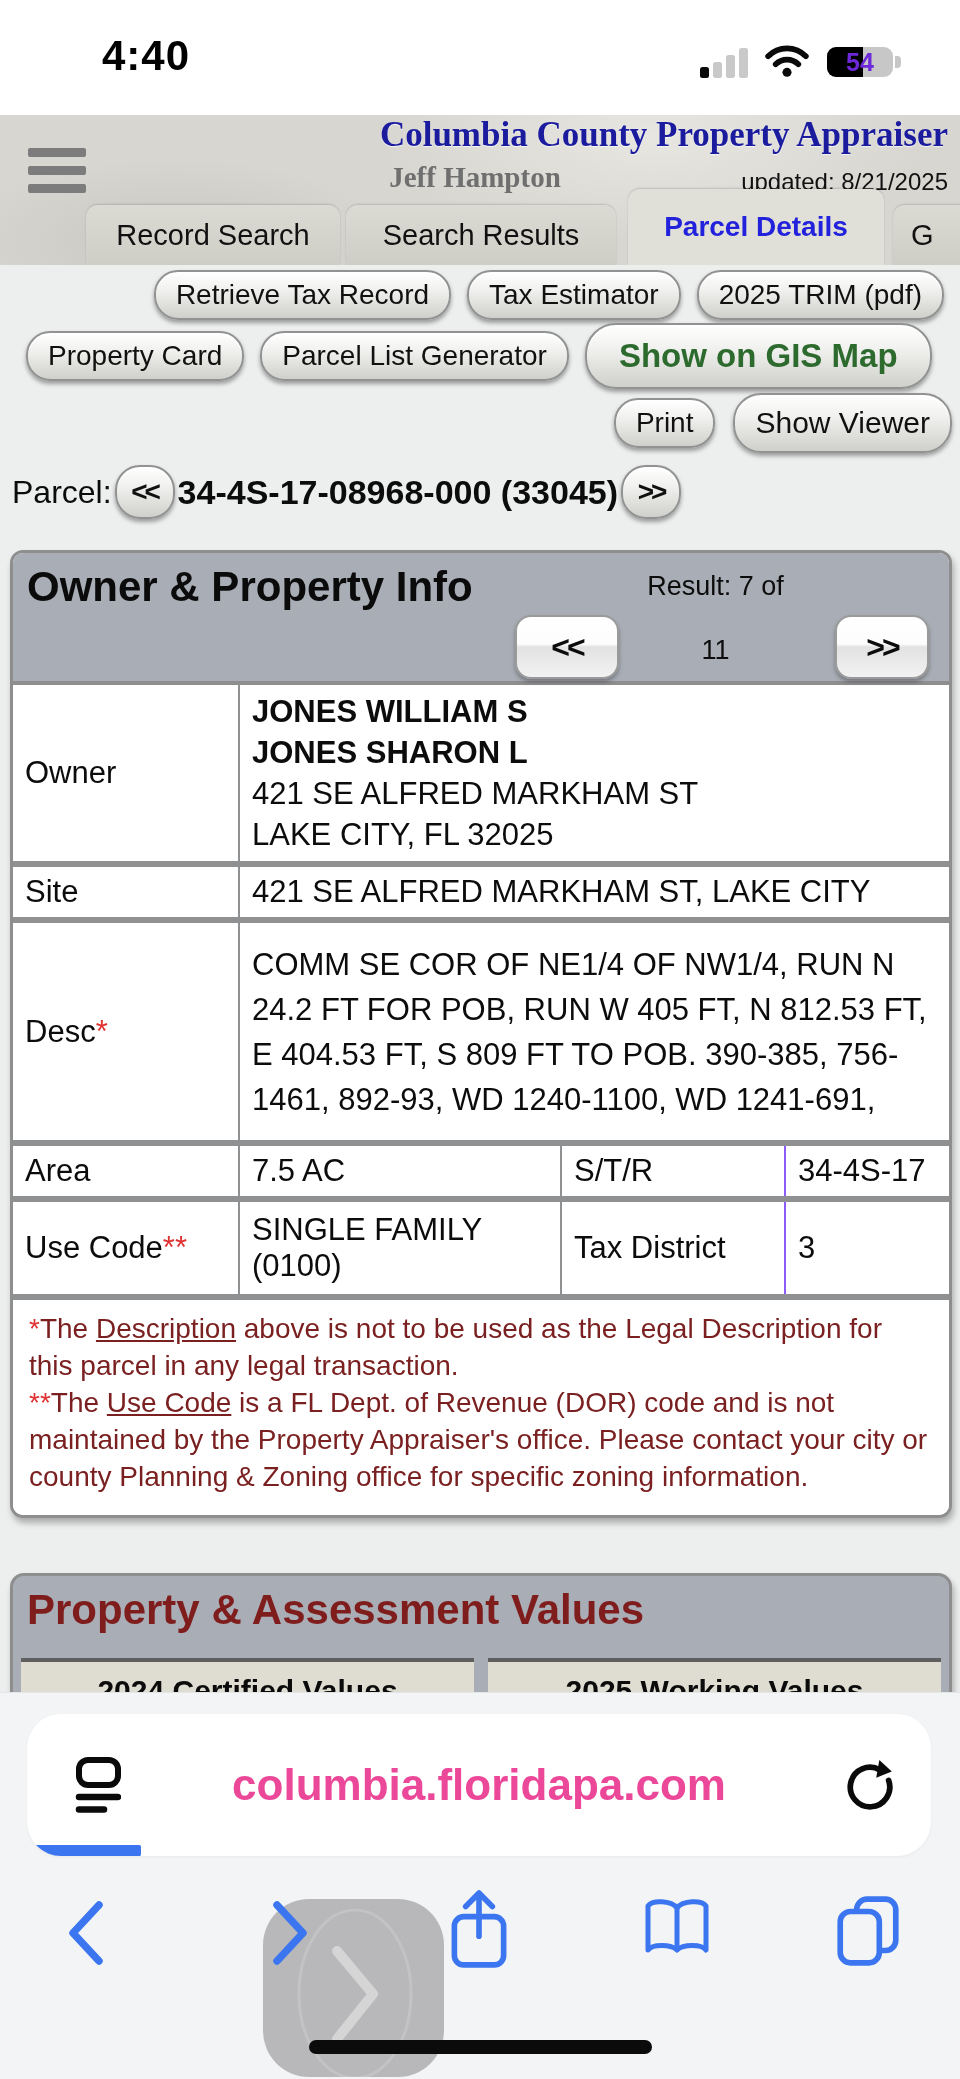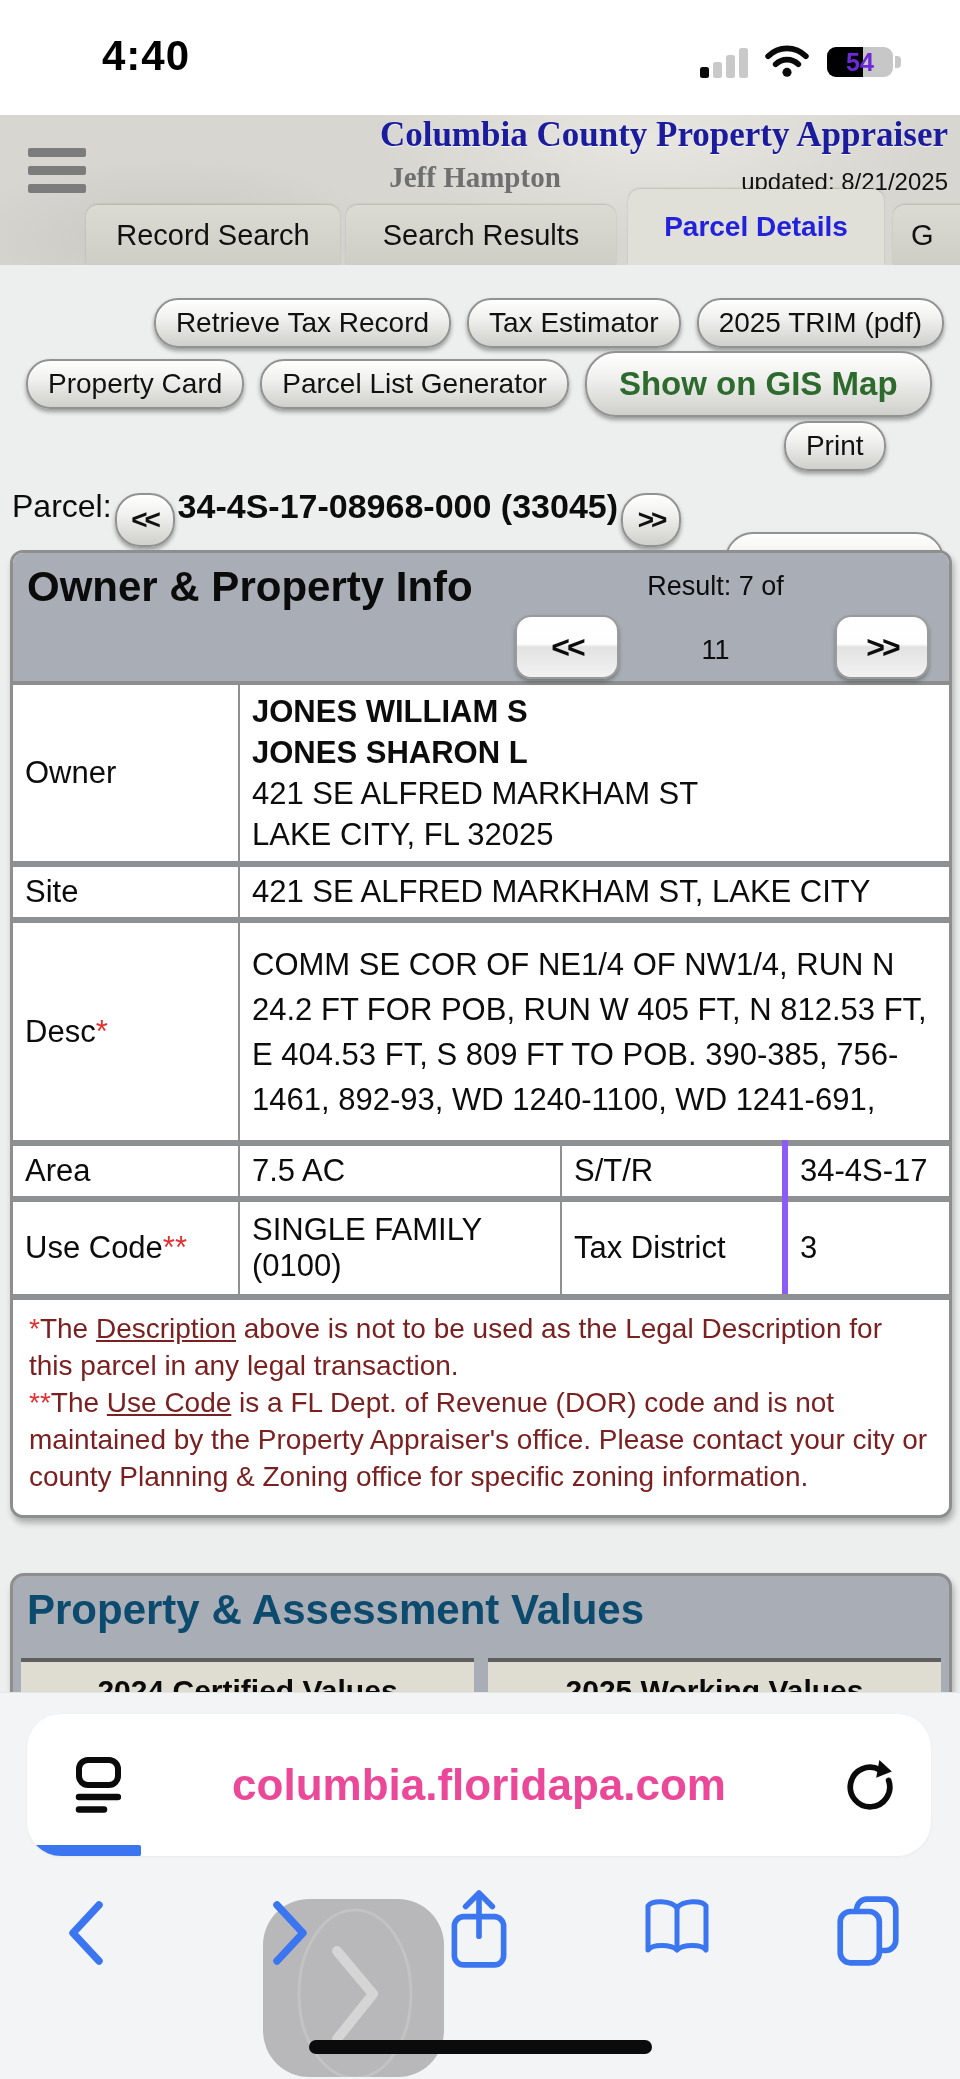--- a/index.html
+++ b/index.html
@@ -39,24 +39,24 @@
   .tab-details{left:628px;width:256px;height:76px;background:#e0dfd8;
     color:#2222dd;font-weight:bold;font-size:28px;}
   .tab-gis{left:893px;width:110px;justify-content:flex-start;padding-left:18px;}
 
   
   .content{position:absolute;top:265px;left:0;width:960px;height:1814px;background:#ecefee;z-index:1;}
 
   .btn{display:inline-flex;align-items:center;justify-content:center;white-space:nowrap;
     background:linear-gradient(180deg,#ffffff 0%,#f0f0ee 40%,#cfcfcb 100%);
     border:2px solid #929292;border-radius:24px;box-shadow:0 3px 4px rgba(0,0,0,.35), inset 0 2px 0 #fff;
-    font-size:28px;color:#111;height:46px;padding:0 20px;cursor:pointer;margin-top:28px;}
+    font-size:28px;color:#111;height:46px;padding:0 20px;cursor:pointer;}
   .btn-row1{position:absolute;top:5px;right:16px;display:flex;gap:16px;}
   .btn-row2{position:absolute;top:58px;left:26px;display:flex;gap:16px;align-items:center;}
-  .btn-row3{position:absolute;top:128px;right:16px;display:flex;gap:33px;align-items:center;flex-direction:column;}
+  .btn-row3{position:absolute;top:128px;right:8px;display:flex;gap:18px;align-items:center;}
   .btn-gis{height:62px;font-size:33px;font-weight:bold;color:#2d6a2e;border-radius:31px;padding:0 32px;}
   .btn-viewer{height:56px;font-size:30px;border-radius:28px;}
 
   .parcel-line{position:absolute;top:200px;left:12px;display:flex;align-items:center;gap:3px;font-size:32px;}
   .mini-btn{width:56px;height:50px;border-radius:25px;padding:0;font-weight:bold;font-size:28px;letter-spacing:-3px;}
   .parcel-number{font-weight:bold;font-size:34px;}
 
   .panel{position:absolute;left:10px;width:936px;background:#fff;border:3px solid #8e8e8e;
     border-radius:14px;overflow:hidden;box-shadow:2px 5px 6px rgba(0,0,0,.28);}
   .owner-panel{top:285px;border-radius:13px;}
@@ -70,36 +70,36 @@
     display:flex;align-items:center;justify-content:center;font-weight:bold;font-size:32px;letter-spacing:-3px;
     background:linear-gradient(180deg,#ffffff 0%,#fdfdfd 45%,#e2e2e2 50%,#f2f2f2 100%);
     border:2px solid #9a9a9a;box-shadow:0 3px 4px rgba(0,0,0,.3);cursor:pointer;}
   .nav-prev{left:502px;}
   .nav-next{right:20px;width:90px;}
 
   table.info{width:100%;border-collapse:collapse;table-layout:fixed;font-size:31px;color:#0c0c0c;}
   table.info td{padding:6px 12px;vertical-align:middle;background:#fff;}
   table.info tr + tr td{border-top:6px solid #8f9092;}
   td.lbl{background:#dfddd2;border-right:2px solid #8f9092;padding-left:14px;}
-  td.lbl2{background:#dfddd2;border-left:2px solid #8f9092;border-right:6px solid #8b5cf6;padding-left:14px;}
+  td.lbl2{background:#dfddd2;border-left:2px solid #8f9092;border-right:2px solid #8b5cf6;padding-left:14px;}
   .r-owner td{height:158px;}
   .r-site td{height:38px;}
   .r-desc td{height:205px;}
   .r-area td{height:38px;}
   .r-use td{height:80px;}
   .owner-lines div{line-height:41px;}
   .owner-lines .nm{font-weight:bold;}
   .desc-text{line-height:45px;margin-left:46px;}
   .red{color:#e03232;}
 
   .footnote{border-top:6px solid #8f9092;background:#fff;padding:10px 16px 20px 16px;
     font-size:28px;line-height:37px;color:#7b2020;}
   .fn-link{text-decoration:underline;cursor:pointer;}
 
-  .values-title{position:absolute;left:14px;top:10px;font-size:42px;font-weight:bold;color:#0c4a6e;}
+  .values-title{position:absolute;left:14px;top:10px;font-size:42px;font-weight:bold;color:#7f1d1d;}
   .values-cols{position:absolute;left:8px;right:8px;top:82px;display:flex;gap:14px;}
   .vcol{flex:1;background:#dfddd2;border-top:4px solid #5f5f5f;height:110px;
     text-align:center;font-weight:bold;font-size:30px;padding-top:12px;color:#0b0b0b;}
 
   
   .chrome{position:absolute;left:0;top:1692px;width:960px;height:387px;background:#f3f4f5;z-index:4;
     border-top:1px solid #e4e5e6;}
   .url-bar{position:absolute;left:27px;top:21px;width:904px;height:142px;background:#ffffff;
     border-radius:34px;box-shadow:0 1px 3px rgba(0,0,0,.05);overflow:hidden;cursor:pointer;}
   .reader-icon{position:absolute;left:48px;top:42px;}

